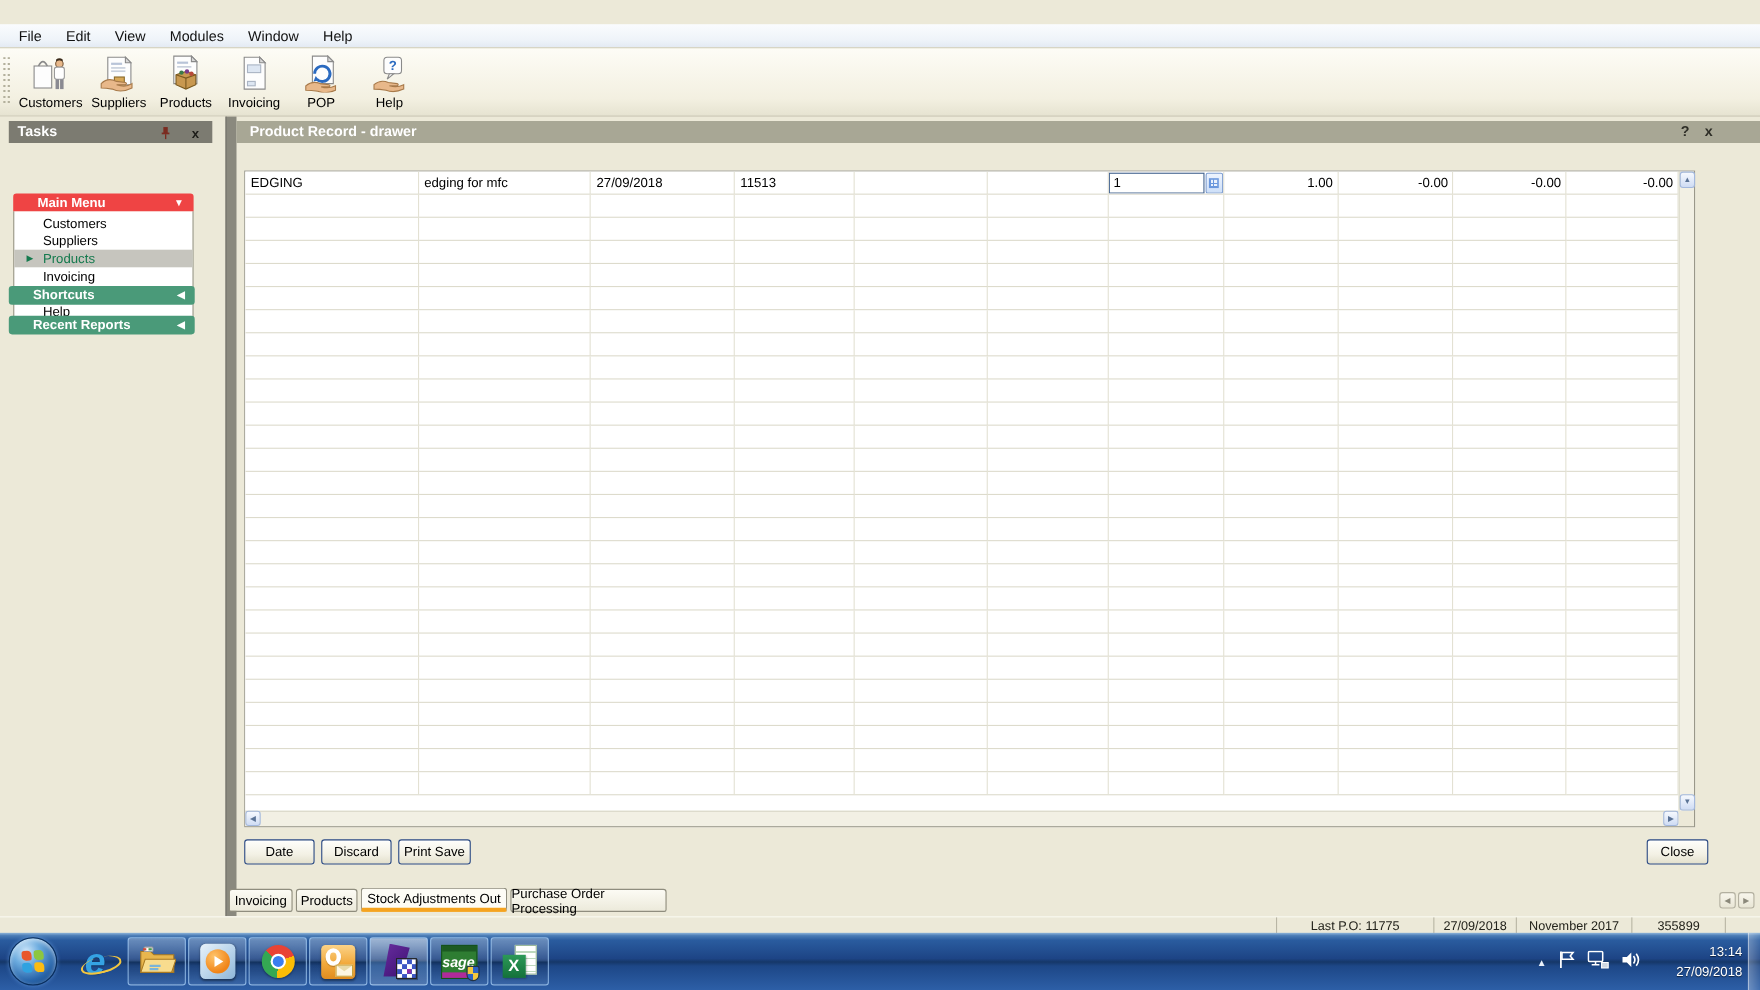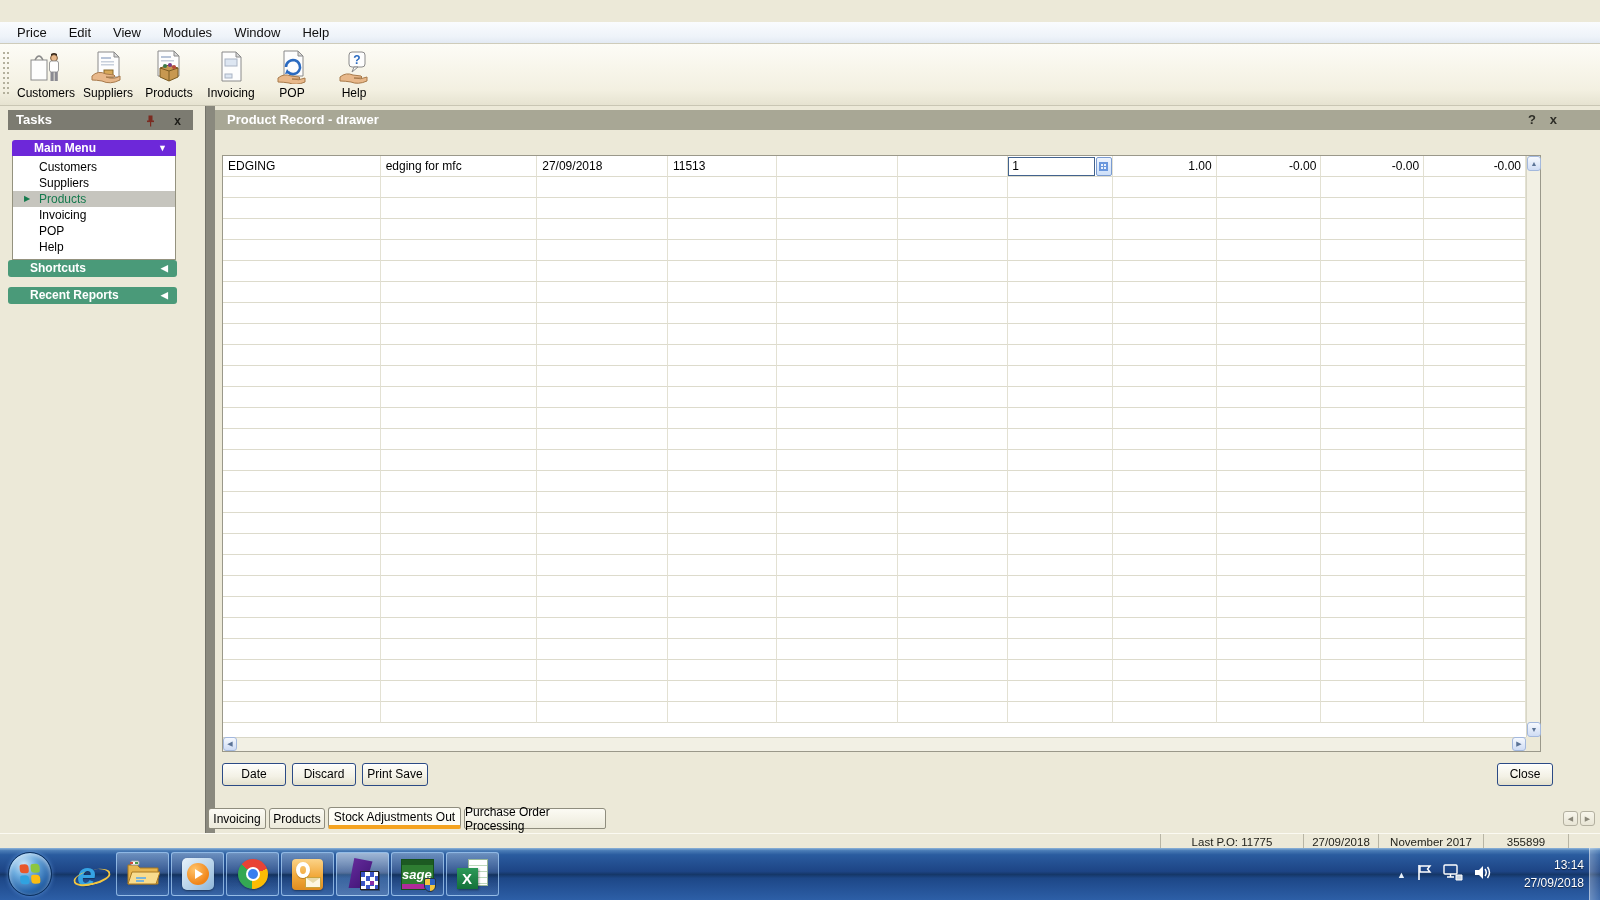--- a/index.html
+++ b/index.html
@@ -54,22 +54,22 @@
   .tool-label { font-size:12px; color:#000; margin-top:1px; }
 
   
   .sidebar { position:absolute; left:0; top:106px; width:205px; height:727px; background:#ece9d8; }
   .vdivider { position:absolute; left:205px; top:106px; width:10px; height:727px; background:#8a897e; border-left:1px solid #74736a; }
   .tasks-header { position:absolute; left:8px; top:4px; width:185px; height:20px; background:#7c7b71;
     color:#fff; font-weight:bold; font-size:13px; line-height:20px; padding-left:8px; }
   .tasks-header .pin { position:absolute; right:38px; top:3px; }
   .tasks-header .closex { position:absolute; right:12px; top:1px; color:#1c1c18; font-weight:bold; font-size:12px; }
   .menu-box { position:absolute; left:12px; top:34px; width:164px; }
-  .menu-box-header { height:16px; background:#6d28d9; border-radius:3px 3px 0 0; color:#fff; font-weight:bold;
-    font-size:12px; line-height:16px; padding-left:22px; position:relative; }
+  .menu-box-header { height:16px; background:#ef4444; border-radius:3px 3px 0 0; color:#fff; font-weight:bold;
+    font-size:12px; line-height:16px; padding-left:22px; position:relative;margin-top:36px; }
   .hdr-arrow { position:absolute; right:9px; top:0; color:#fff; font-size:9px; line-height:16px; }
   .menu-list { background:#fff; border:1px solid #94927f; border-top:none; padding:3px 0 4px 0; }
   .menu-row { height:16px; line-height:16px; font-size:12px; color:#000; padding-left:26px; position:relative; cursor:default; }
   .menu-row.selected { background:#c6c5be; color:#157a4e; }
   .sel-arrow { position:absolute; left:11px; top:0; color:#157a4e; font-size:8px; line-height:16px; }
   .section-header { position:absolute; left:8px; width:169px; height:17px; background:#4a9a79; border-radius:3px;
     color:#fff; font-weight:bold; font-size:12px; line-height:17px; padding-left:22px; }
   .section-header .hdr-arrow { line-height:17px; }
   .sec-shortcuts { top:154px; }
   .sec-recent { top:181px; }
@@ -207,21 +207,21 @@
     background:linear-gradient(90deg,rgba(255,255,255,0.30),rgba(255,255,255,0.10));
     border-left:1px solid rgba(255,255,255,0.55); }
 </style>
 </head>
 <body>
 
 <div id="screen">
 
 
   <div class="menubar">
-    <div class="menu-item">Price</div>
+    <div class="menu-item">File</div>
     <div class="menu-item">Edit</div>
     <div class="menu-item">View</div>
     <div class="menu-item">Modules</div>
     <div class="menu-item">Window</div>
     <div class="menu-item">Help</div>
   </div>
 
   <div class="toolbar">
     <div class="toolbar-grip"></div>
     <div class="toolbar-grip g2"></div>

